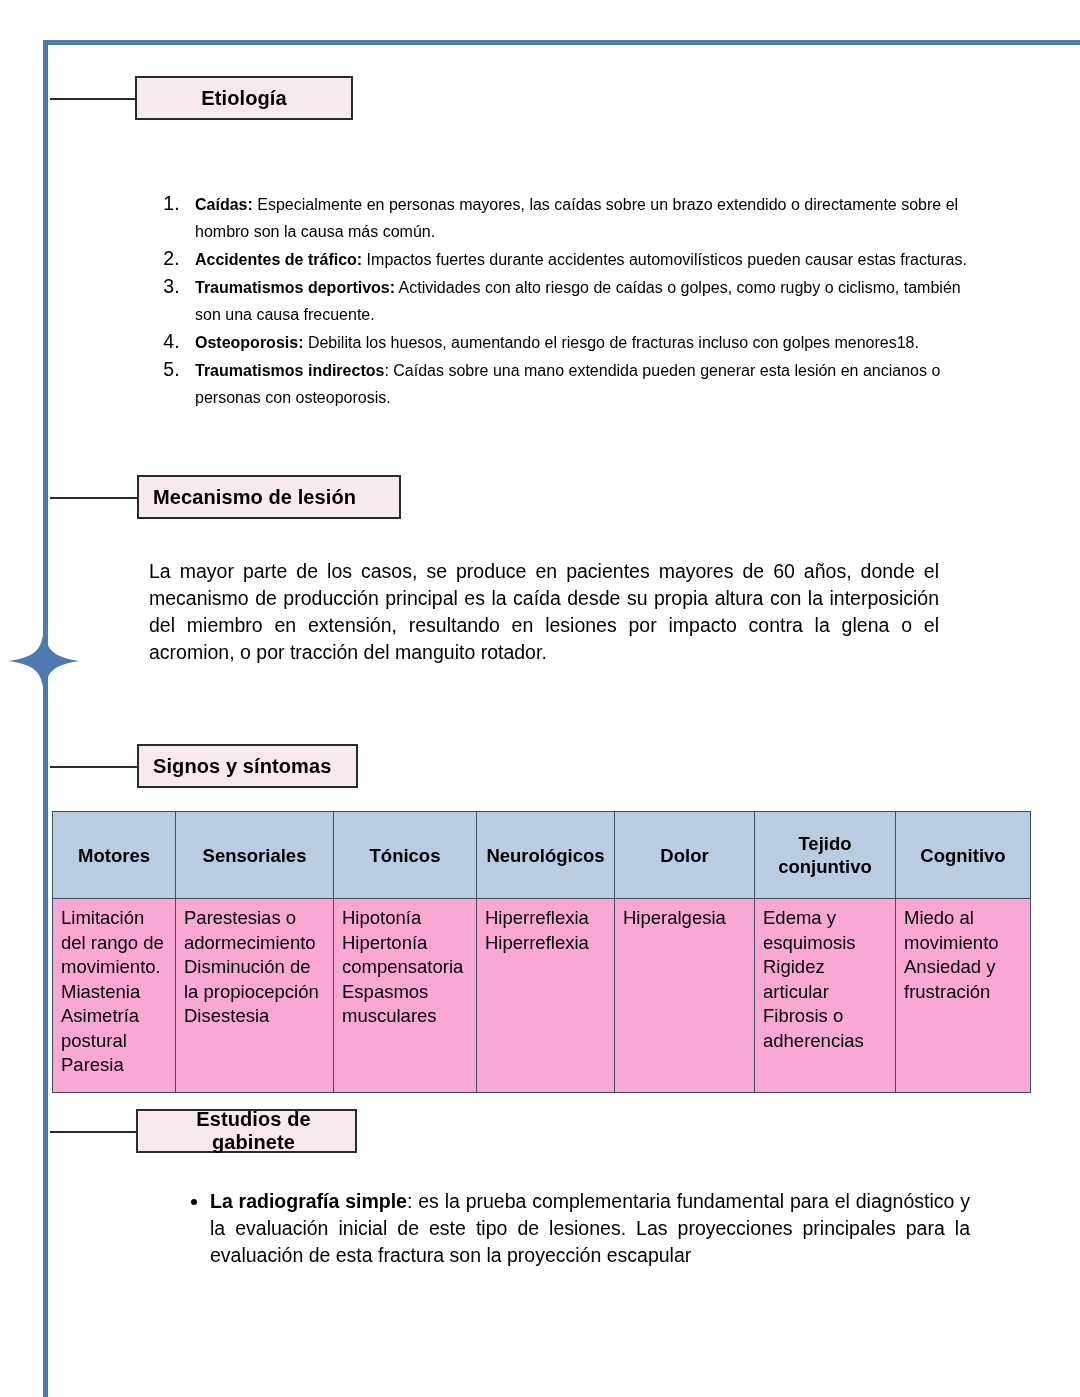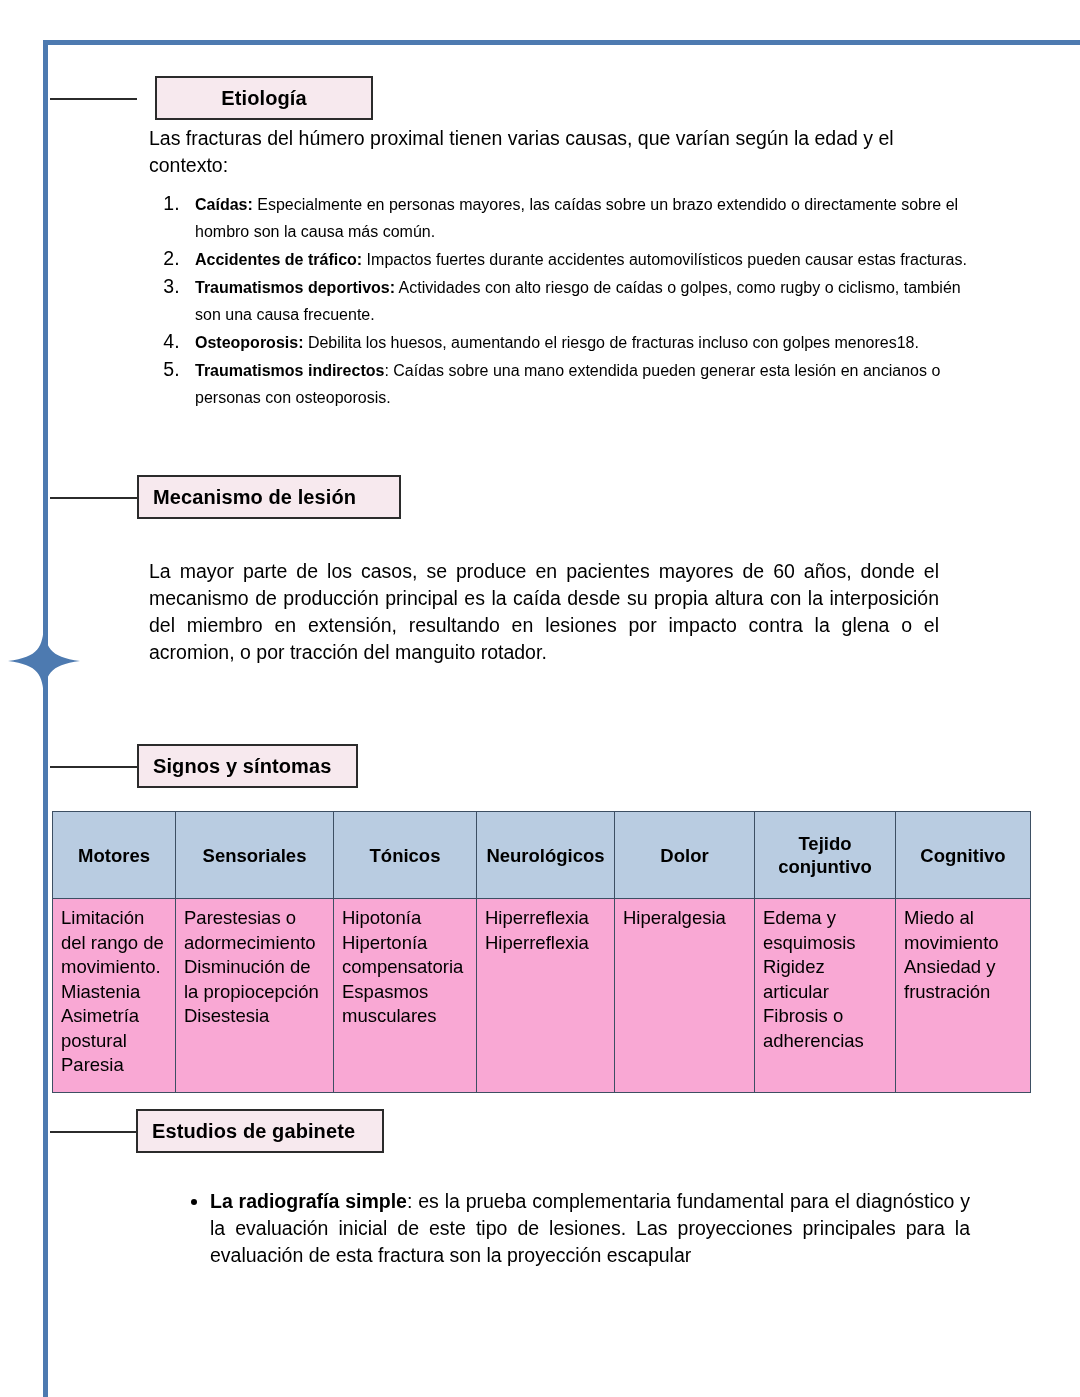--- a/index.html
+++ b/index.html
@@ -144,25 +144,24 @@
 
 <div id="page-frame"></div>
 
 <svg id="rail-sparkle" viewBox="0 0 72 72" aria-hidden="true">
   <path d="M36 0 C37.5 22 41 32 72 36 C41 40 37.5 50 36 72 C34.5 50 31 40 0 36 C31 32 34.5 22 36 0 Z" fill="#4d7ab0"></path>
 </svg>
 
 <div id="content">
 
   <div class="head-connector" style="left:50px; top:98px; width:87px;"></div>
-  <div class="section-head" style="left:135px; top:76px; width:218px;margin-left:20px;">
+  <div class="section-head" style="left:135px; top:76px; width:218px;">
     <span>Etiología</span>
   </div>
 
-  <div class="para" style="left:149px; top:125px; width:790px;">Las fracturas del húmero proximal tienen varias causas, que varían según la edad y el contexto:</div>
 
   <ol class="causes" style="left:149px; top:186px; width:790px;">
     <li>
       <b>Caídas:</b><span> Especialmente en personas mayores, las caídas sobre un brazo extendido o directamente sobre el hombro son la causa más común.</span>
     </li>
     <li class="justify">
       <b>Accidentes de tráfico:</b><span> Impactos fuertes durante accidentes automovilísticos pueden causar estas fracturas.</span>
     </li>
     <li>
       <b>Traumatismos deportivos:</b><span> Actividades con alto riesgo de caídas o golpes, como rugby o ciclismo, también son una causa frecuente.</span>
@@ -227,21 +226,21 @@
         <td>Edema y esquimosis
 Rigidez articular
 Fibrosis o adherencias</td>
         <td>Miedo al movimiento
 Ansiedad y frustración</td>
       </tr>
     </tbody>
   </table>
 
   <div class="head-connector" style="left:50px; top:1131px; width:86px;"></div>
-  <div class="section-head left-align" style="left:136px; top:1109px; width:248px;">
+  <div class="section-head left-align" style="left:136px; top:1109px; width:221px;text-align:center;">
     <span>Estudios de gabinete</span>
   </div>
 
   <ul class="gabinete" style="left:180px; top:1188px; width:760px;">
     <li>
       <b>La radiografía simple</b><span>: es la prueba complementaria fundamental para el diagnóstico y la evaluación inicial de este tipo de lesiones. Las proyecciones principales para la evaluación de esta fractura son la proyección escapular</span>
     </li>
   </ul>
 
 </div>

